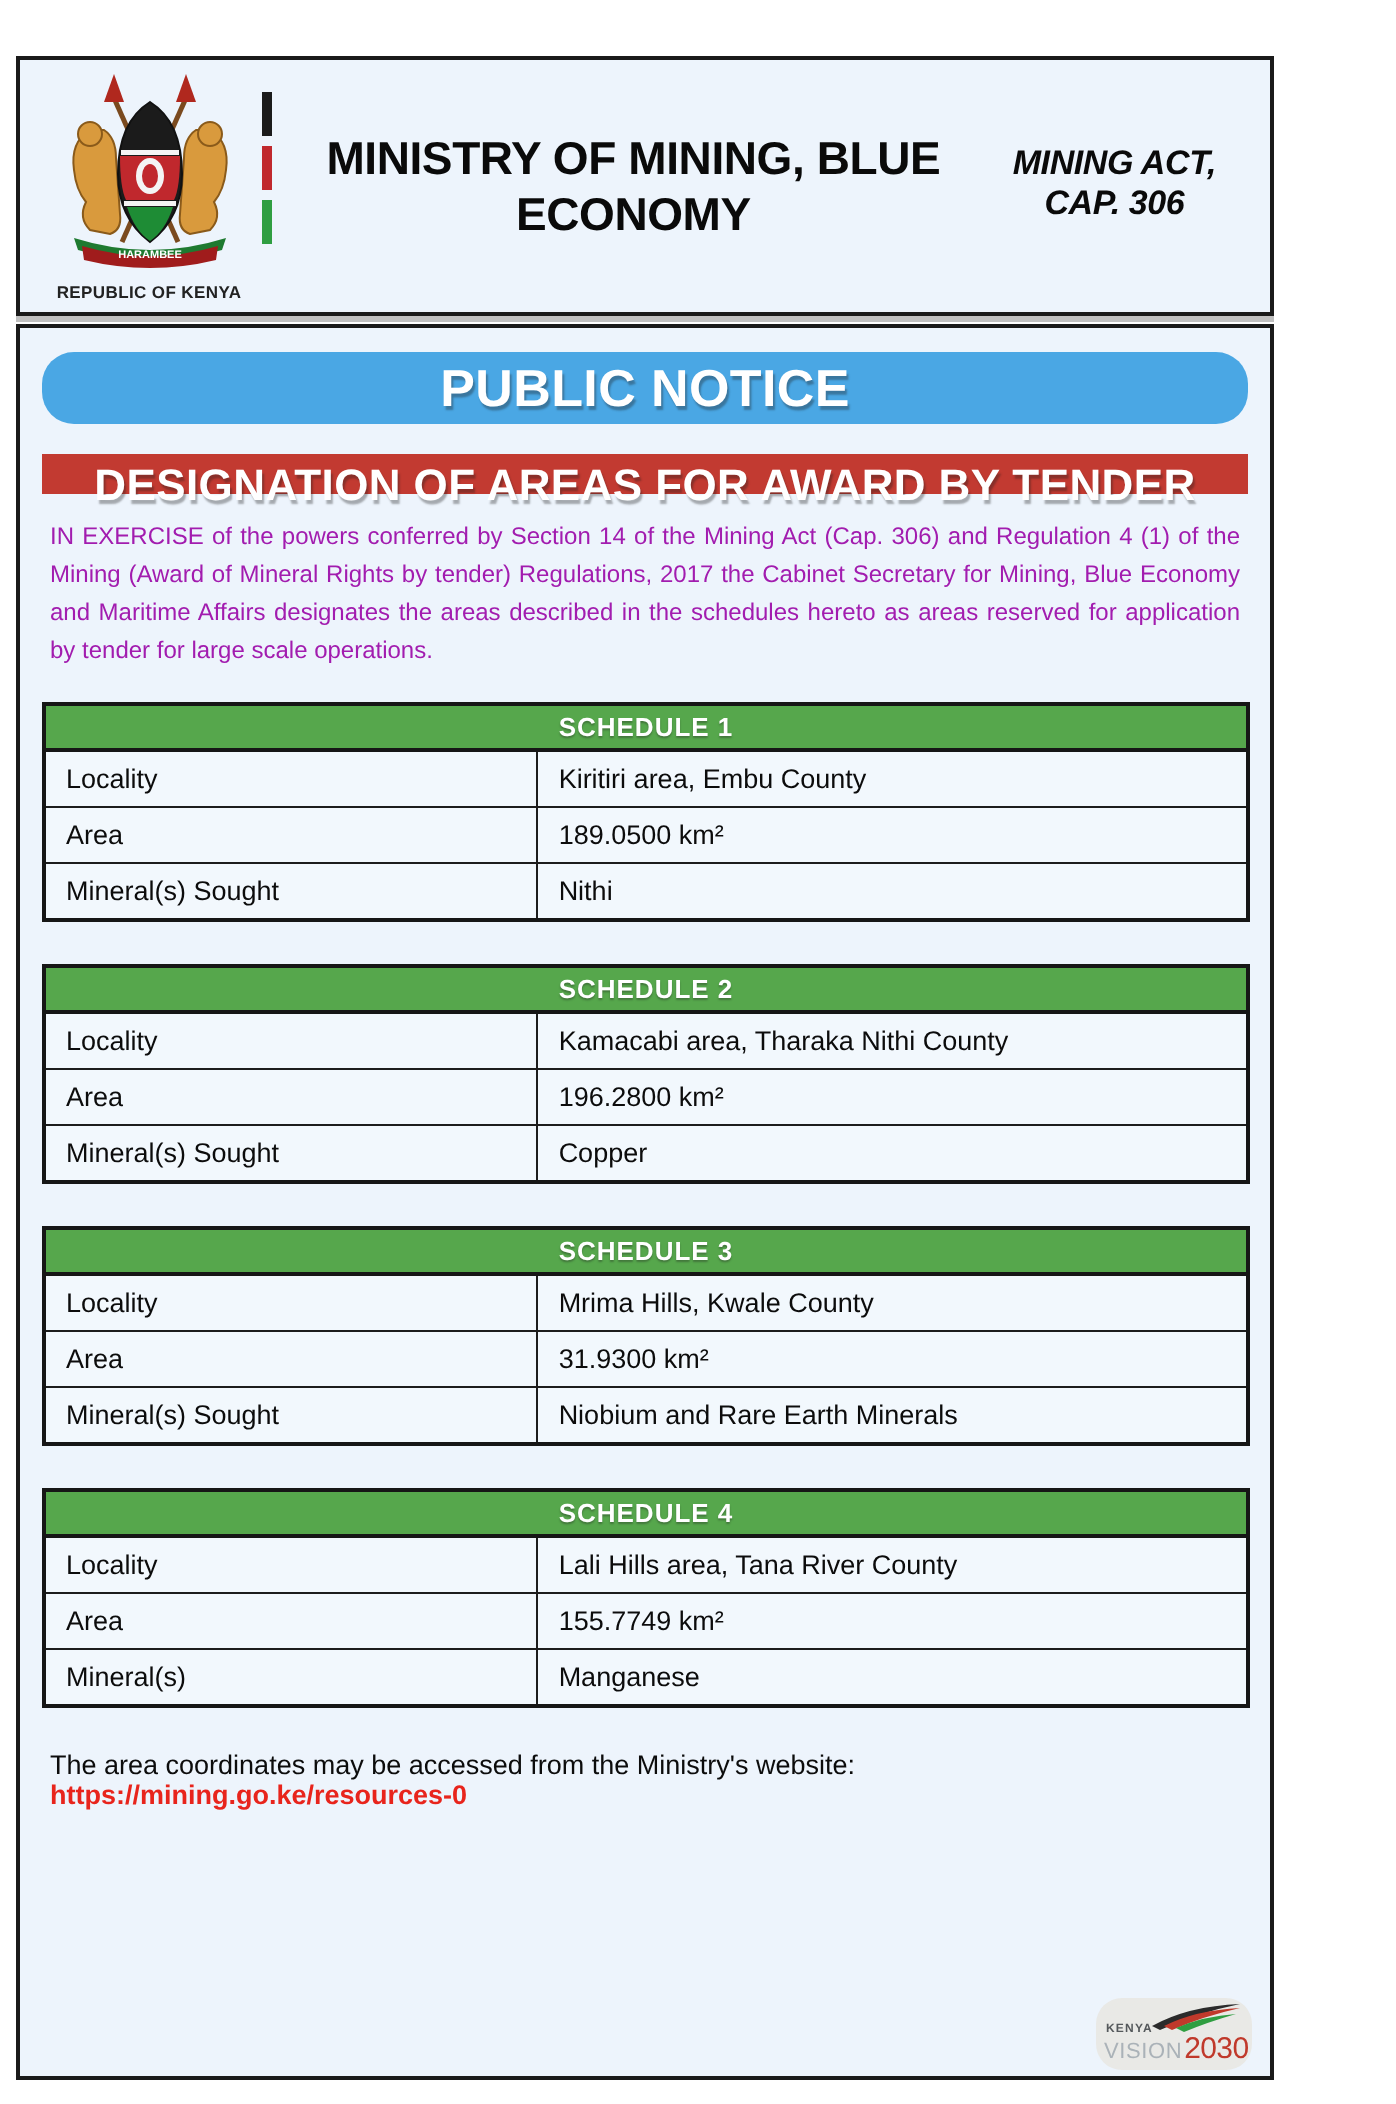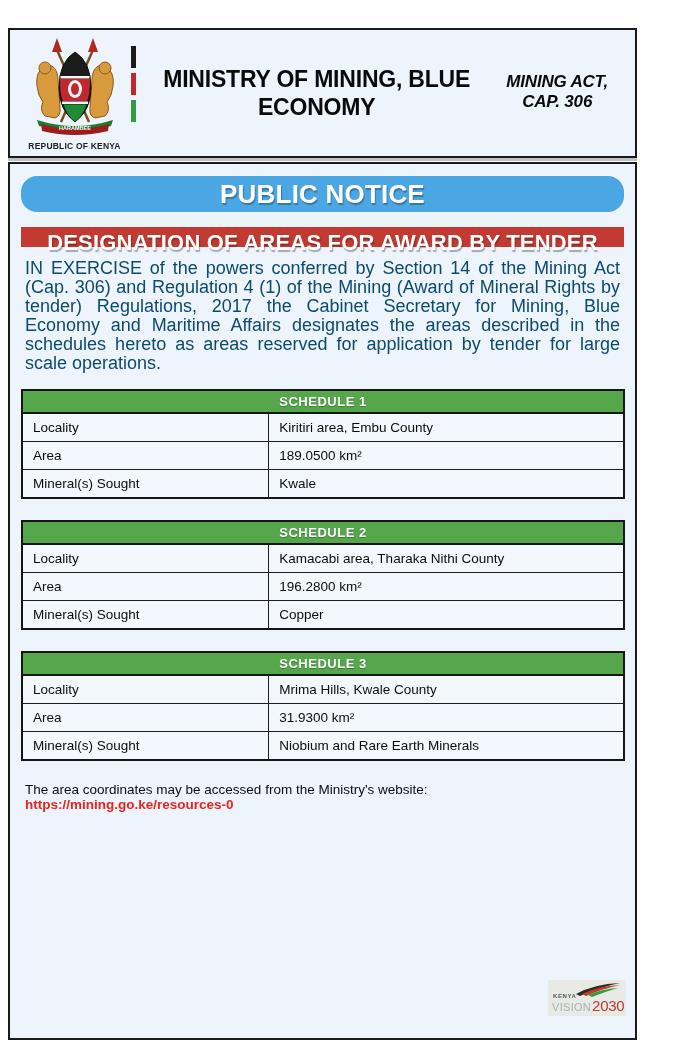--- a/index.html
+++ b/index.html
@@ -49,22 +49,22 @@
     text-shadow:1px 2px 1px rgba(30,30,30,.35);
   }
   .banner-blue{
     background:#4aa7e4;height:36px;line-height:36px;font-size:26px;letter-spacing:.2px;border-radius:16px;
   }
   .banner-red{
     background:#c23a31;height:20px;line-height:32px;font-size:22px;letter-spacing:.2px;
     margin-top:15px;
   }
   .intro{
-    font-size:18px;line-height:19px;text-align:justify;
-    margin:12px 4px 10px 4px;color:#0c4a6e;
+    font-size:12px;line-height:19px;text-align:justify;
+    margin:12px 4px 10px 4px;color:#a21caf;
   }
   
   table.sched{
     width:604px;margin:16px auto 21px auto;
     border-collapse:collapse;background:#f2f8fd;
     border:2px solid #161616;
     padding-left:28px;
   }
   table.sched th{
     background:#56a74c;color:#fff;font-size:13px;font-weight:bold;
@@ -73,23 +73,23 @@
   }
   table.sched td{
     border:1.5px solid #1d1d1d;font-size:13.5px;padding:4px 10px;
     height:19px;vertical-align:middle;color:#0c0c0c;
   }
   table.sched td.lbl{width:41%;}
   
   .note{font-size:13.5px;margin:19px 4px 0 4px;color:#0c0c0c;}
   .note .link{color:#e8241c;font-weight:bold;text-decoration:none;}
   .vision-logo{
-    position:absolute;right:9px;bottom:22px;width:78px;height:36px;
+    position:absolute;right:9px;bottom:3px;width:78px;height:36px;
     background:#e9e9e6;display:flex;flex-direction:column;align-items:flex-start;
-    justify-content:flex-end;padding:2px 4px;box-sizing:border-box;overflow:hidden;
+    justify-content:flex-end;padding:2px 4px;box-sizing:border-box;overflow:hidden;border-radius:13px;
   }
   .vl-swoosh{position:absolute;top:1px;right:2px;}
   .vl-kenya{font-size:6px;font-weight:bold;color:#55595c;letter-spacing:.6px;line-height:6px;margin-left:1px;}
   .vl-row{display:flex;align-items:baseline;line-height:13px;}
   .vl-vision{font-size:11px;color:#aab2b8;letter-spacing:.3px;}
   .vl-year{font-size:15px;font-weight:normal;color:#c0392b;margin-left:1px;letter-spacing:-.3px;}
 </style>
 </head>
 <body>
 
@@ -153,21 +153,21 @@
       <tr>
         <td class="lbl">Locality</td>
         <td class="val">Kiritiri area, Embu County</td>
         </tr>
       <tr>
         <td class="lbl">Area</td>
         <td class="val">189.0500 km²</td>
         </tr>
       <tr>
         <td class="lbl">Mineral(s) Sought</td>
-        <td class="val">Kwale</td>
+        <td class="val">Nithi</td>
         </tr>
     </tbody>
   </table>
 
   <table class="sched">
     <thead>
         <tr>
           <th colspan="2">SCHEDULE 2</th>
         </tr>
       </thead>
@@ -202,20 +202,41 @@
         <td class="lbl">Area</td>
         <td class="val">31.9300 km²</td>
         </tr>
       <tr>
         <td class="lbl">Mineral(s) Sought</td>
         <td class="val">Niobium and Rare Earth Minerals</td>
         </tr>
     </tbody>
   </table>
 
+  <table class="sched">
+    <thead>
+        <tr>
+          <th colspan="2">SCHEDULE 4</th>
+        </tr>
+      </thead>
+    <tbody>
+      <tr>
+        <td class="lbl">Locality</td>
+        <td class="val">Lali Hills area, Tana River County</td>
+        </tr>
+      <tr>
+        <td class="lbl">Area</td>
+        <td class="val">155.7749 km²</td>
+        </tr>
+      <tr>
+        <td class="lbl">Mineral(s)</td>
+        <td class="val">Manganese</td>
+        </tr>
+    </tbody>
+  </table>
 
 
   <div class="note"><span>The area coordinates may be accessed from the Ministry's website: </span><a href="#" class="link">https://mining.go.ke/resources-0</a></div>
 
   <div class="vision-logo">
     <svg class="vl-swoosh" width="52" height="16" viewBox="0 0 52 16">
       <path d="M4,13 q18,-10 44,-11 q-20,4 -40,13 z" fill="#2b2b2b"></path>
       <path d="M10,13 q16,-8 38,-9 q-18,4 -34,11 z" fill="#c0392b"></path>
       <path d="M16,14 q14,-6 30,-7 q-14,4 -26,9 z" fill="#2f9e41"></path>
     </svg>

